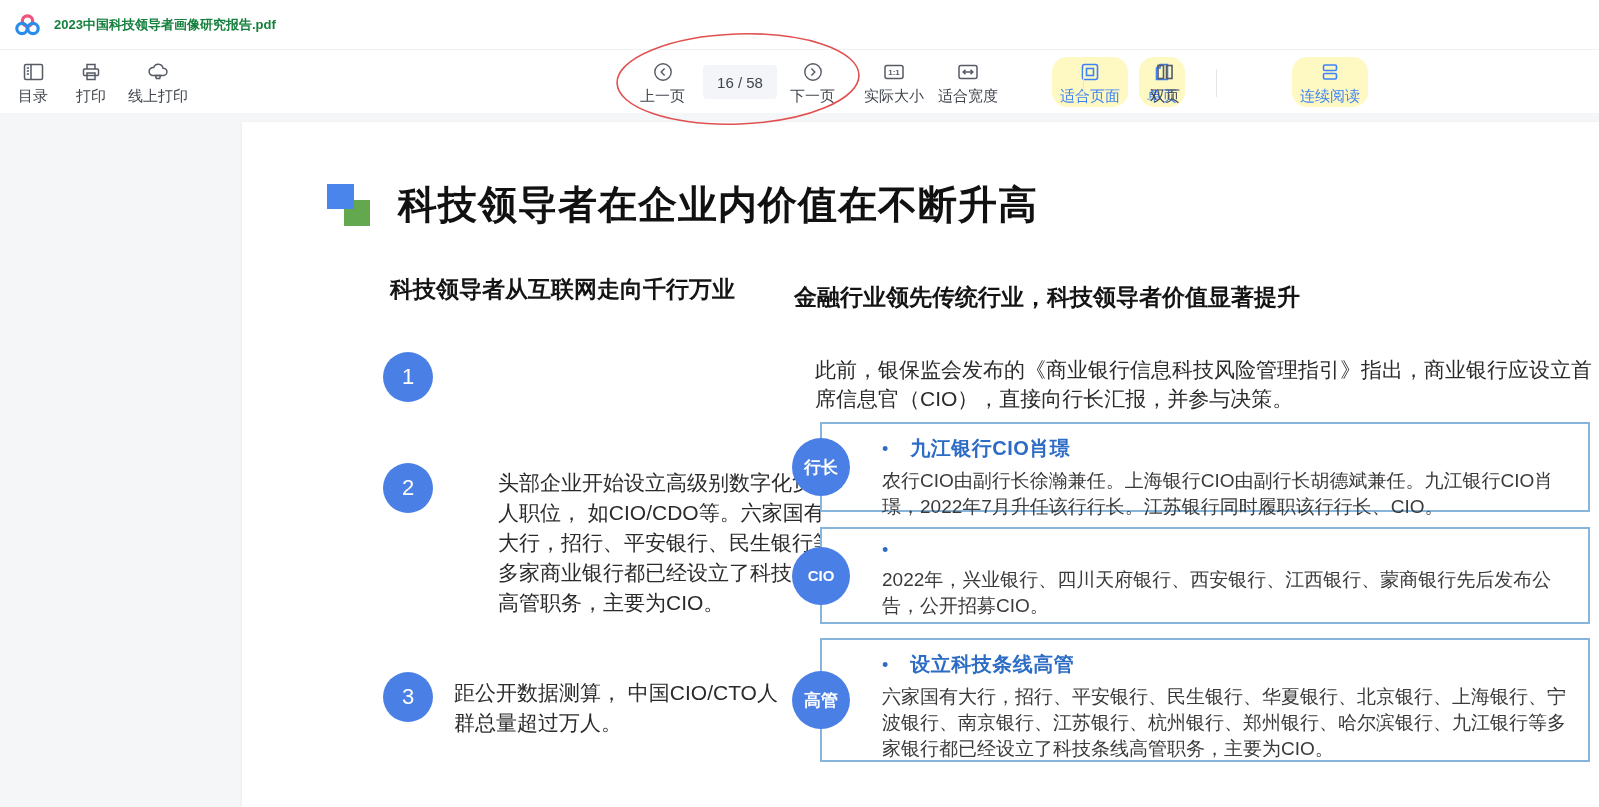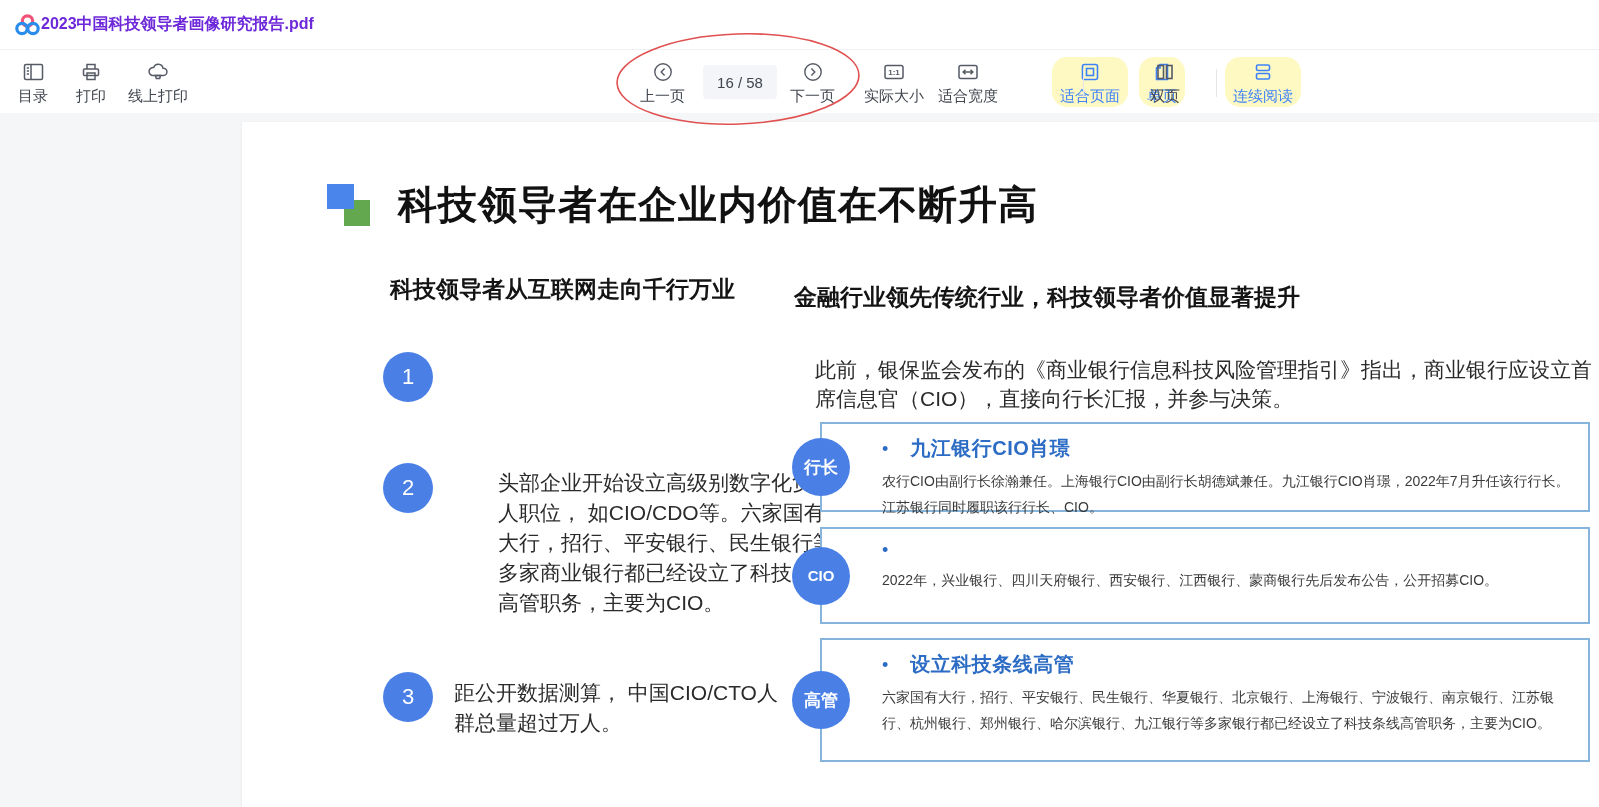--- a/index.html
+++ b/index.html
@@ -3,21 +3,21 @@
 <meta charset="utf-8">
 <style>
   * { margin:0; padding:0; box-sizing:border-box; }
   html,body { width:1599px; height:807px; overflow:hidden; background:#fff;
     font-family:"Liberation Sans","DejaVu Sans",sans-serif; }
 
   
   .titlebar { position:absolute; left:0; top:0; width:1599px; height:50px; background:#fff;
     display:flex; align-items:center; border-bottom:1px solid #f0f1f4; }
   .app-logo { width:27px; height:24px; margin-left:14px; }
-  .file-title { margin-left:0; font-size:16px; font-weight:700; color:#6d28d9; }
+  .file-title { margin-left:13px; font-size:13px; font-weight:700; color:#15803d; }
 
   
   .toolbar { position:absolute; left:0; top:51px; width:1599px; height:62px; background:#fff; }
   .tbtn { position:absolute; top:10px; display:flex; flex-direction:column; align-items:center;
     color:#40454e; cursor:pointer; }
   .tbtn .ticon { height:22px; display:flex; align-items:center; justify-content:center; color:#555a64; }
   .tbtn .tlabel { margin-top:5px; font-size:15px; line-height:15px; white-space:nowrap; }
   .tbtn.active { background:#fef9c3; border-radius:15px; padding:0 8px; top:6px; height:50px; justify-content:center;margin-left:44px; }
   .tbtn.active .ticon, .tbtn.active .tlabel { color:#3d82f7; }
   .pagebox { position:absolute; left:703px; top:14px; width:74px; height:34px; background:#f3f5f8;
@@ -59,21 +59,21 @@
   .c1 { top:300px; height:90px; }
   .c2 { top:405px; height:97px; }
   .c3 { top:516px; height:124px; }
   .badge { position:absolute; left:-30px; top:50%; transform:translateY(-50%);
     width:58px; height:58px; border-radius:50%; background:#4a80e6; color:#ffffff;
     display:flex; align-items:center; justify-content:center; font-weight:700; font-size:17px; }
   .badge.latin { font-size:15px; }
   .card-title-row { display:flex; align-items:baseline; color:#2c6cc4; }
   .card-bullet { font-size:18px; margin-right:22px; }
   .card-title { font-size:20px; font-weight:700; letter-spacing:0.5px; }
-  .card-body { margin-top:6px; font-size:14px; line-height:26px; color:#3a3a3a; }
+  .card-body { margin-top:6px; font-size:19px; line-height:26px; color:#3a3a3a; }
 </style>
 </head>
 <body>
 
 <div class="titlebar">
   <svg class="app-logo" viewBox="0 0 27 24">
     <circle cx="13.5" cy="8" r="5.2" fill="none" stroke="#f0527a" stroke-width="3.2"></circle>
     <circle cx="8" cy="15.5" r="5.2" fill="none" stroke="#2b8ceb" stroke-width="3.2"></circle>
     <circle cx="19" cy="15.5" r="5.2" fill="none" stroke="#2b8ceb" stroke-width="3.2"></circle>
   </svg>
@@ -185,21 +185,21 @@
       <svg width="20" height="20" viewBox="0 0 20 20" fill="none" stroke="currentColor" stroke-width="1.6">
         <rect x="3" y="3.5" width="5.5" height="13"></rect>
         <rect x="11.5" y="3.5" width="5.5" height="13"></rect>
       </svg>
     </span>
     <span class="tlabel">双页</span>
   </div>
 
   <div class="tb-divider" style="left:1216px"></div>
 
-  <div class="tbtn active" style="left:1181px">
+  <div class="tbtn active" style="left:1248px">
     <span class="ticon">
       <svg width="20" height="20" viewBox="0 0 20 20" fill="none" stroke="currentColor" stroke-width="1.6">
         <rect x="3.5" y="3" width="13" height="5.5" rx="1.5"></rect>
         <rect x="3.5" y="11.5" width="13" height="5.5" rx="1.5"></rect>
       </svg>
     </span>
     <span class="tlabel">连续阅读</span>
   </div>
 </div>
 

